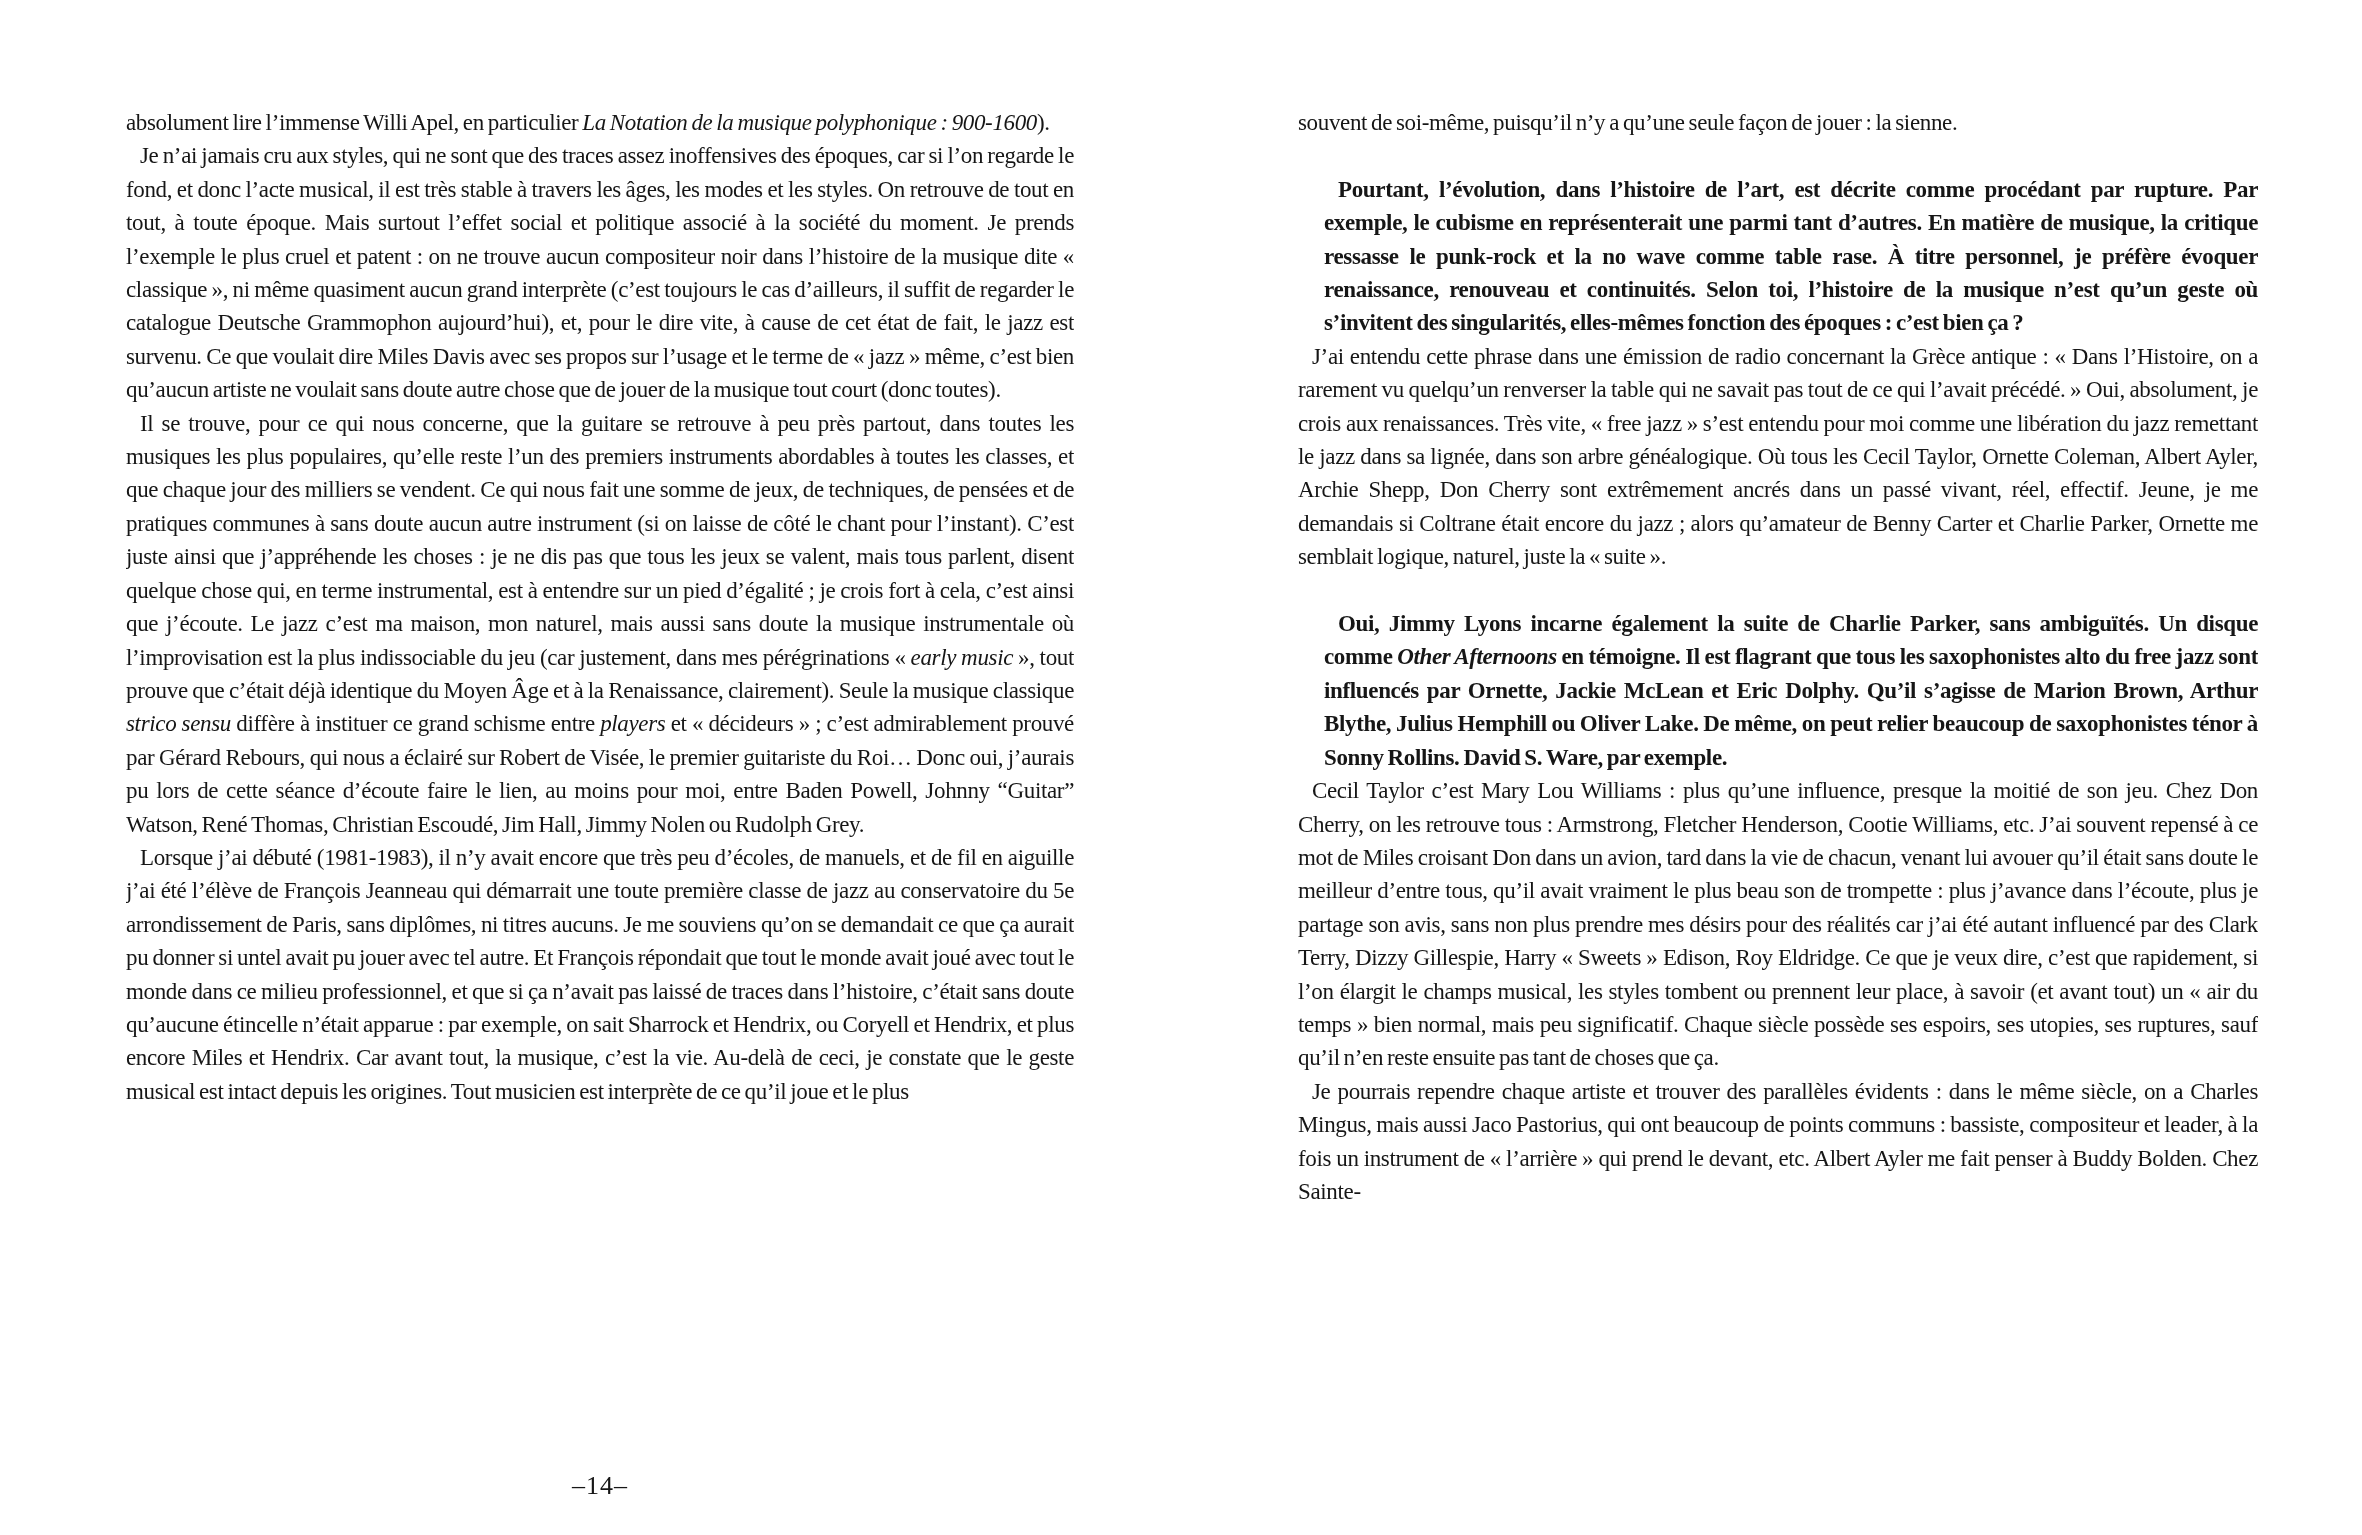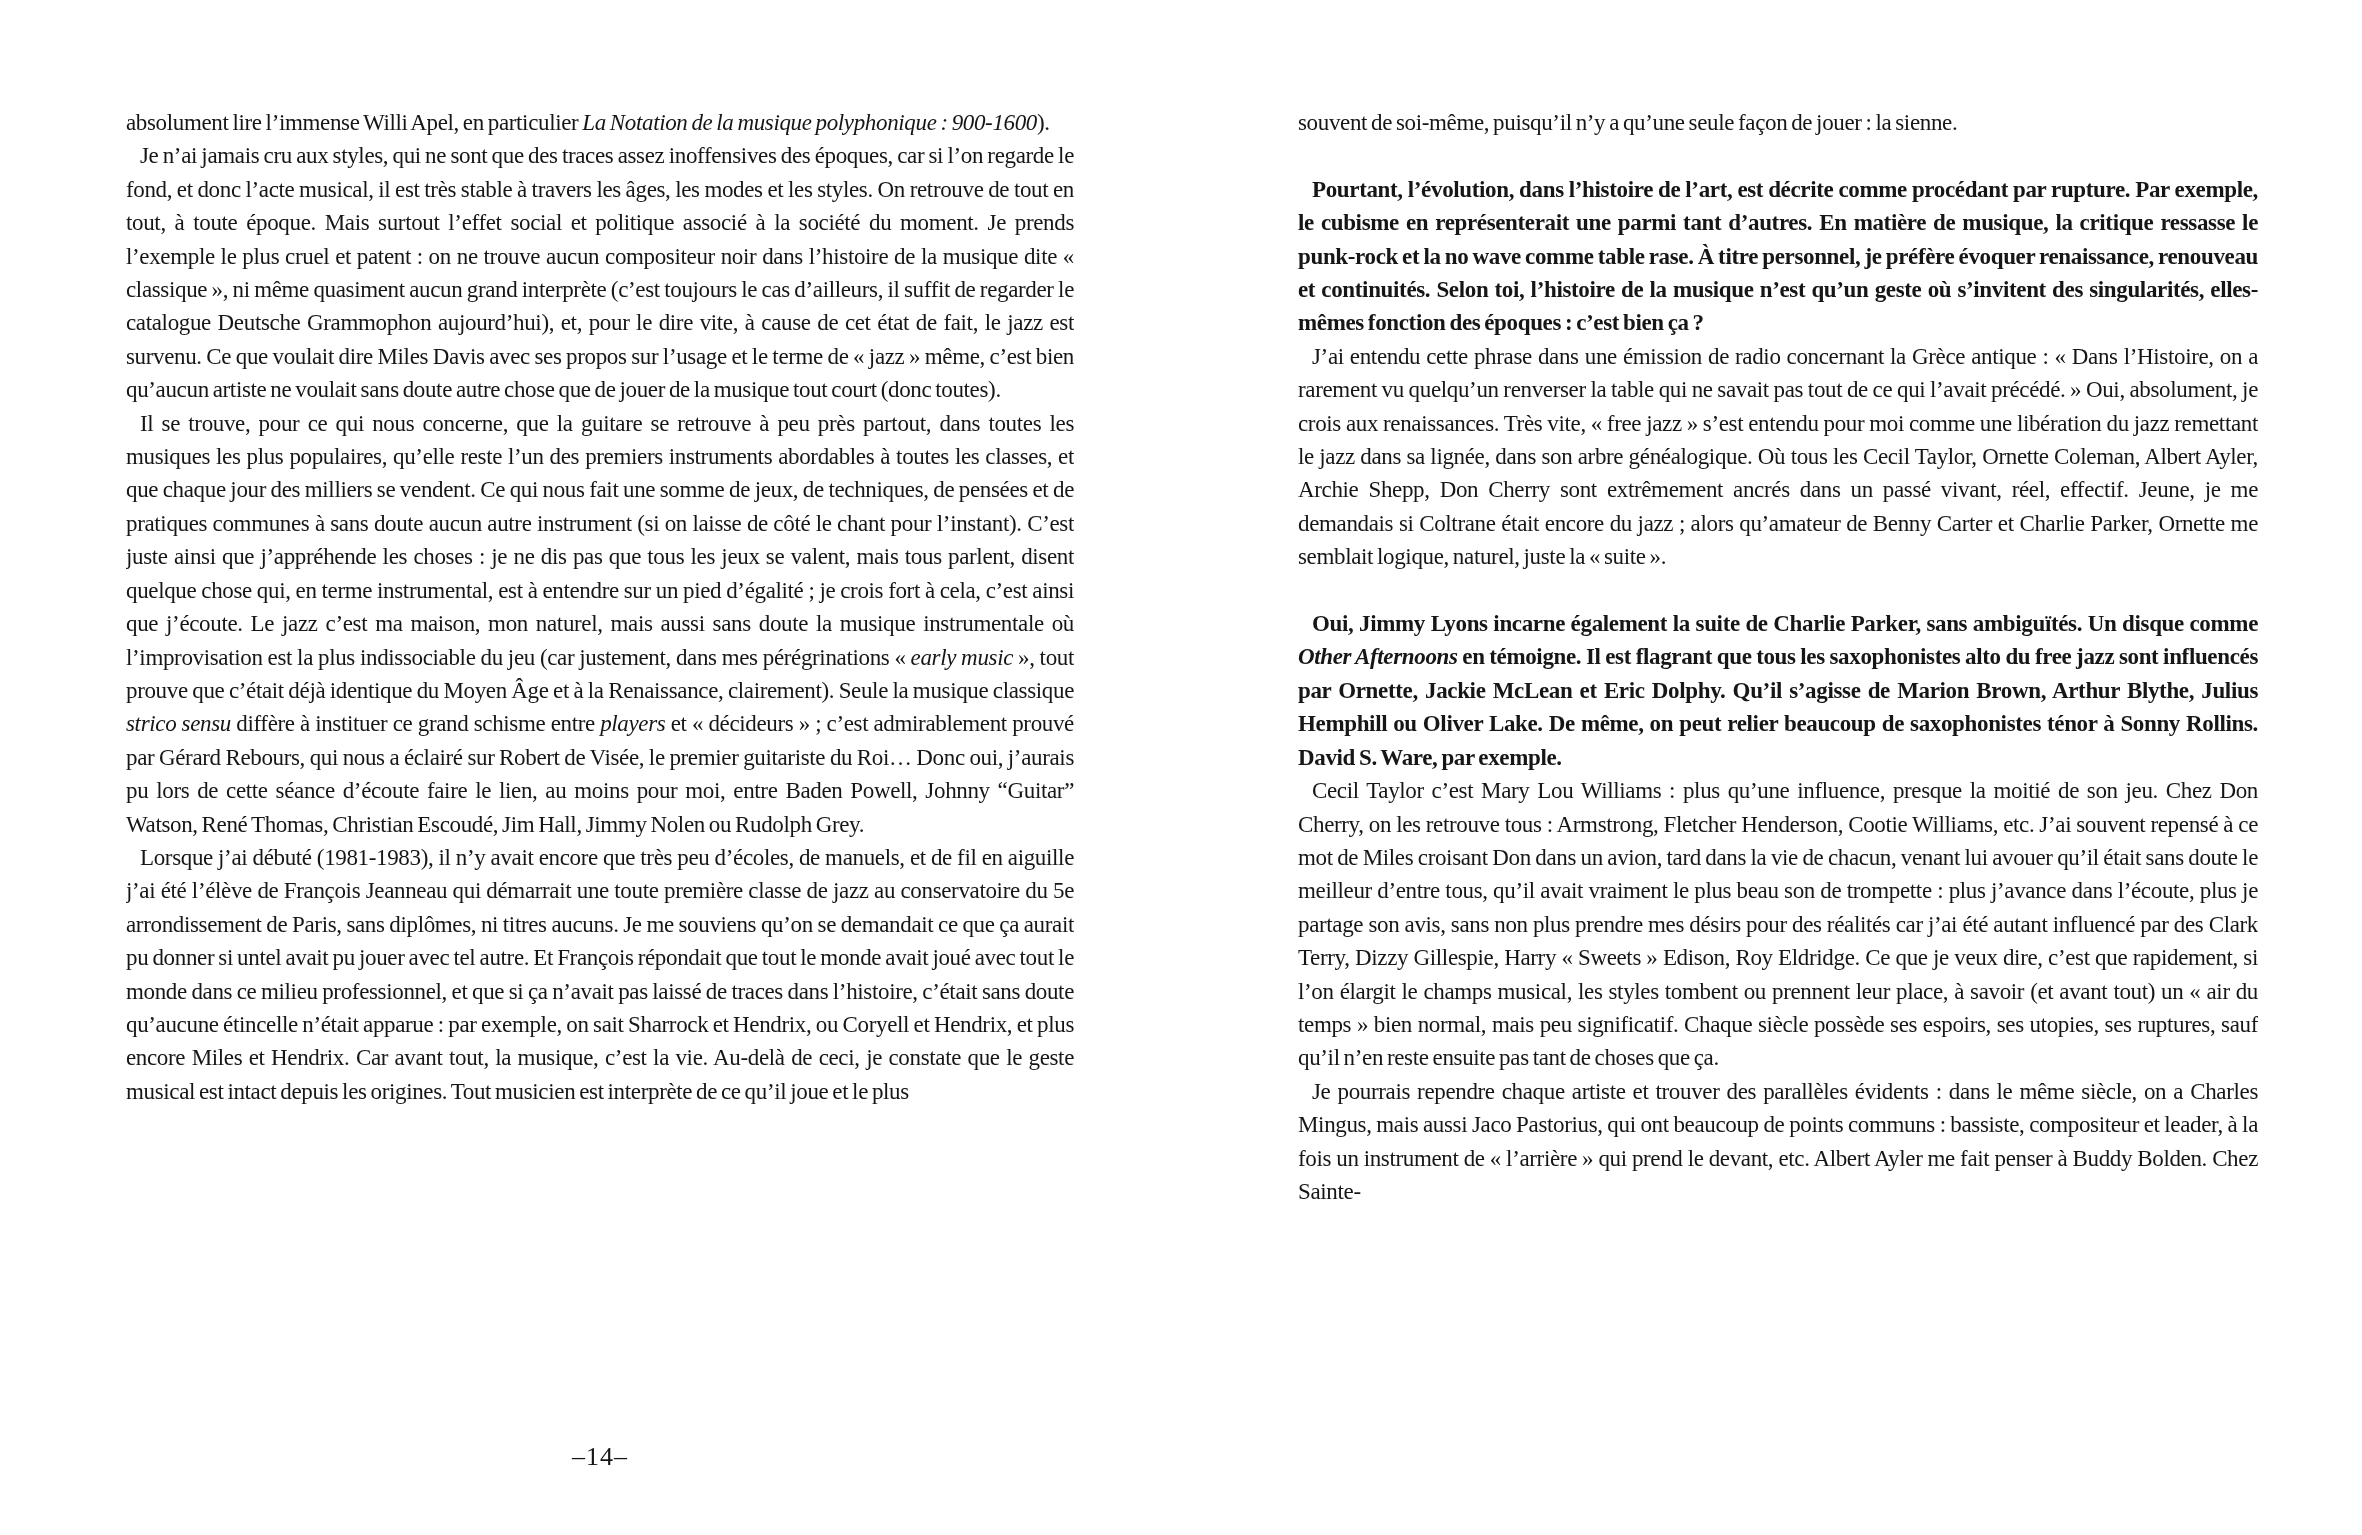--- a/index.html
+++ b/index.html
@@ -27,29 +27,29 @@
   p.para {
     margin: 0;
     text-align: justify;
     font-size: 23px;
     line-height: 33.4px;
     letter-spacing: -0.35px;
     word-spacing: -1.5px;
   }
   p.para.indent { text-indent: 14px; }
   p.para.bold   { font-weight: 700; }
-  p.para.gap    { margin-top: 33.4px; }
+  p.para.gap    { margin-top: 33.4px; margin-left: 26px; }
   .it { font-style: italic; }
   .folio {
     position: absolute; top: 1442px;
     text-align: center;
     font-size: 26px;
     letter-spacing: 1px;
   }
-  .page-left  .folio { left: 126px; width: 948px; }
+  .page-left  .folio { left: 126px; width: 948px; margin-top: 29px; }
   .page-right .folio { left: 117px; width: 960px; }
 </style>
 </head>
 <body>
 
 <div class="spread">
 
   <div class="page page-left">
     <div class="text-block">
         <p class="para"><span>absolument lire l’immense Willi Apel, en particulier </span><span class="it">La Notation de la musique polyphonique : 900-1600</span><span>).</span></p>

